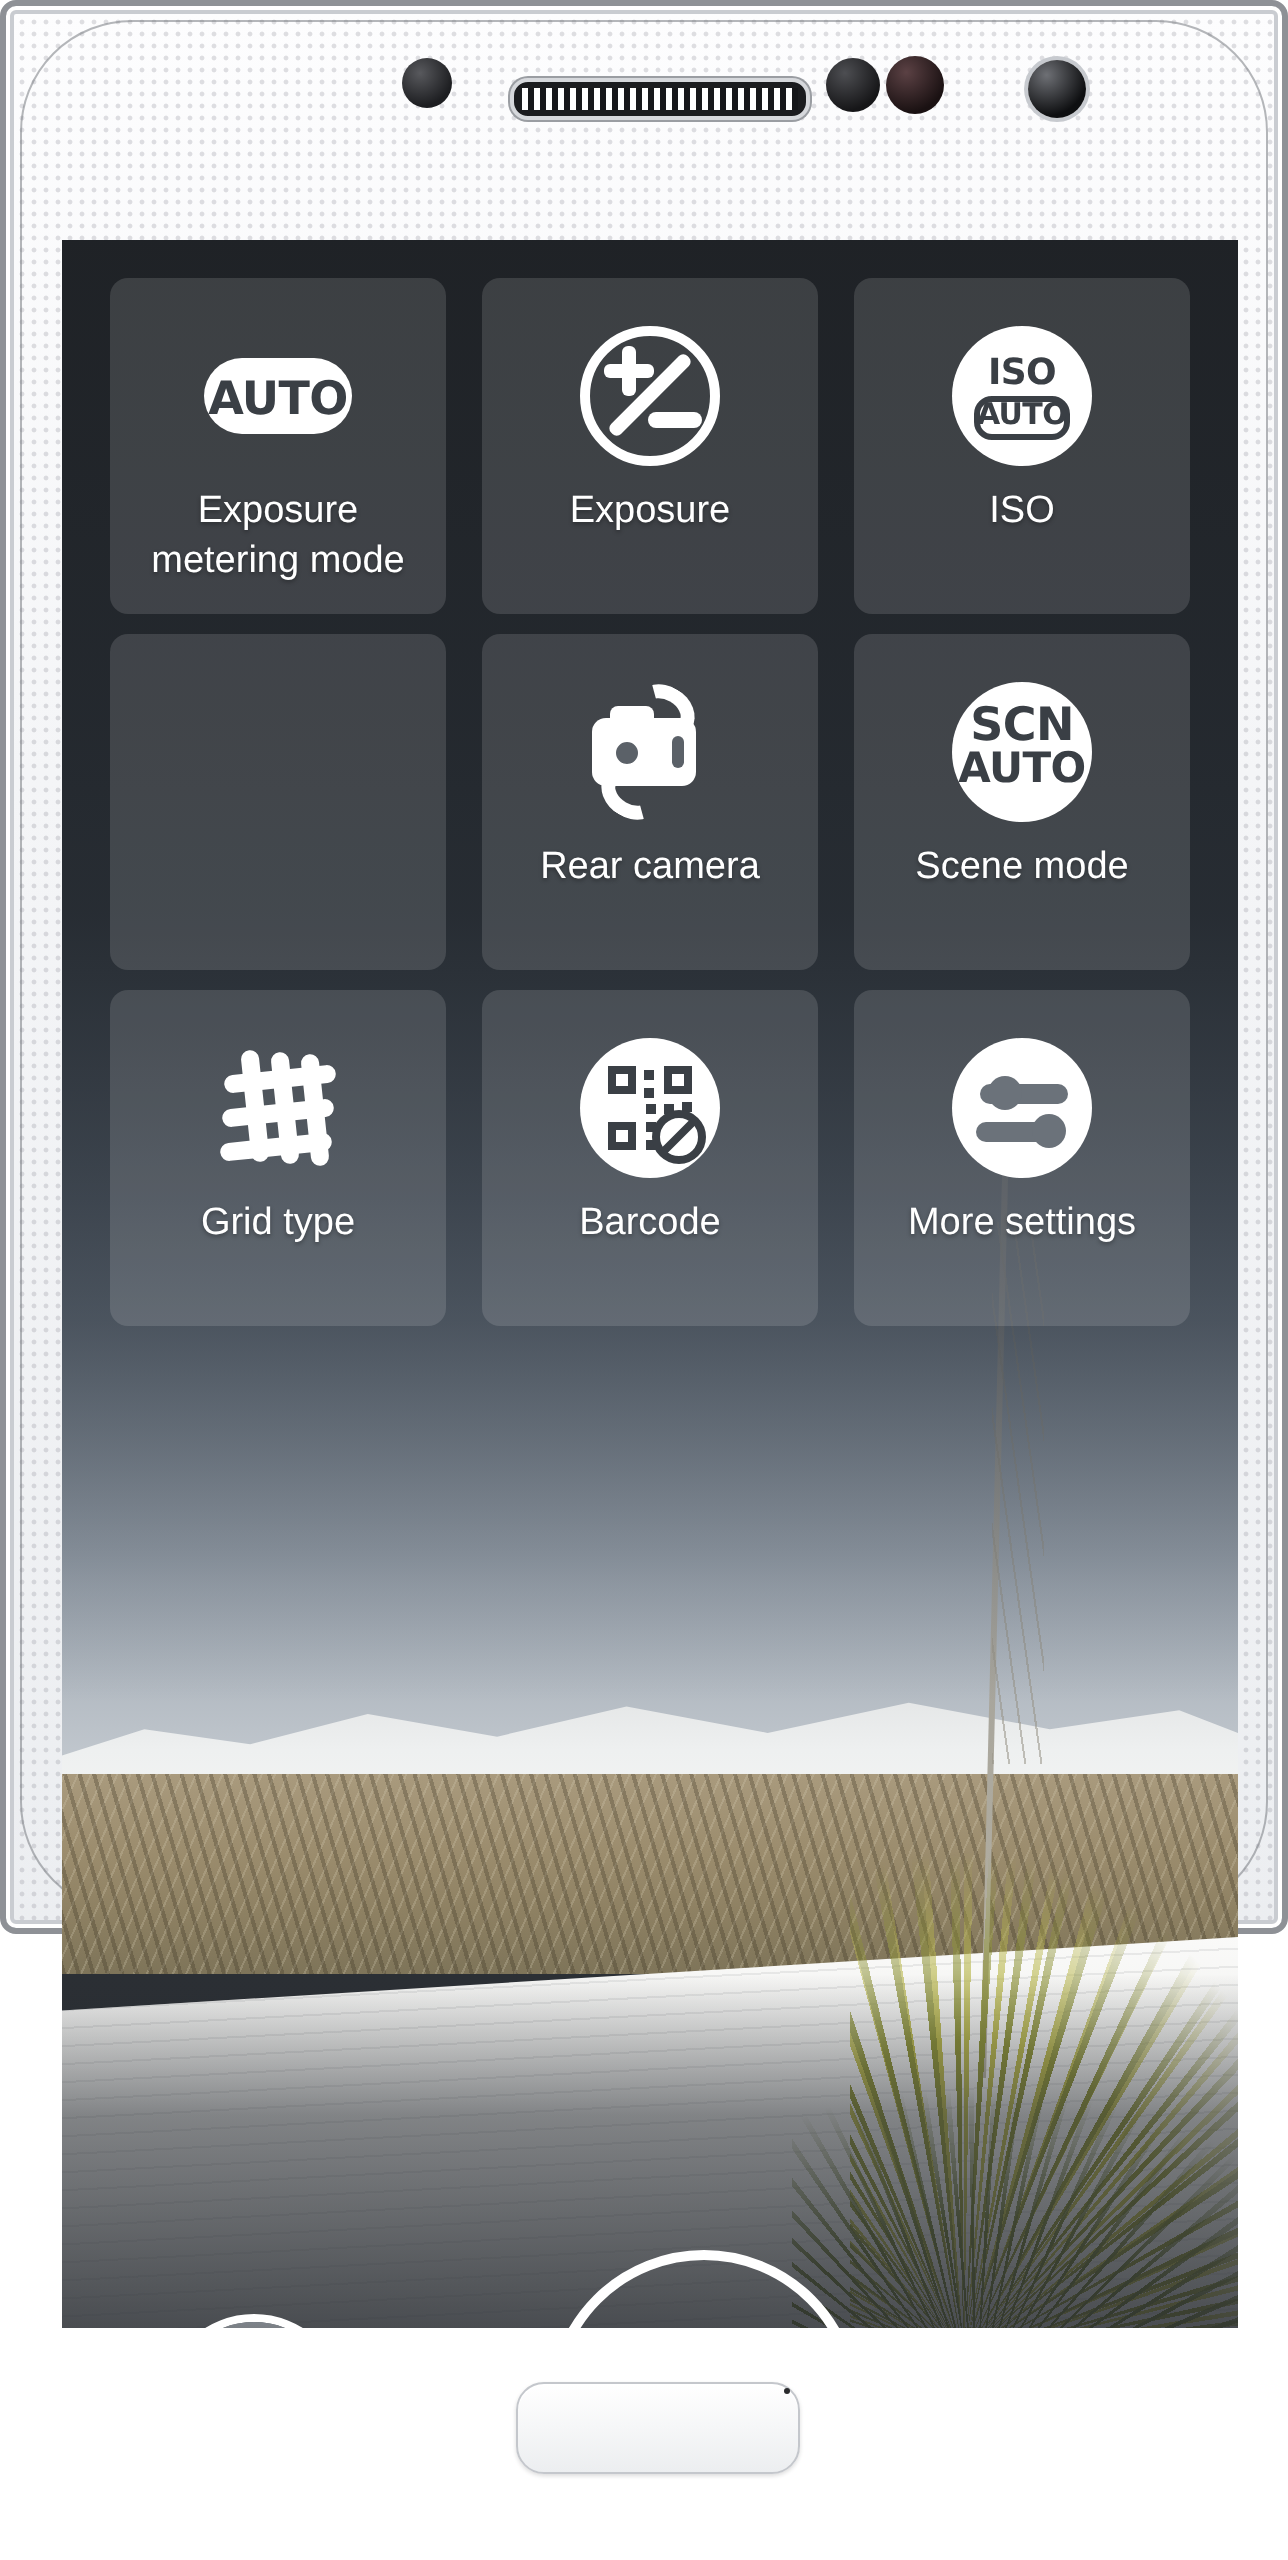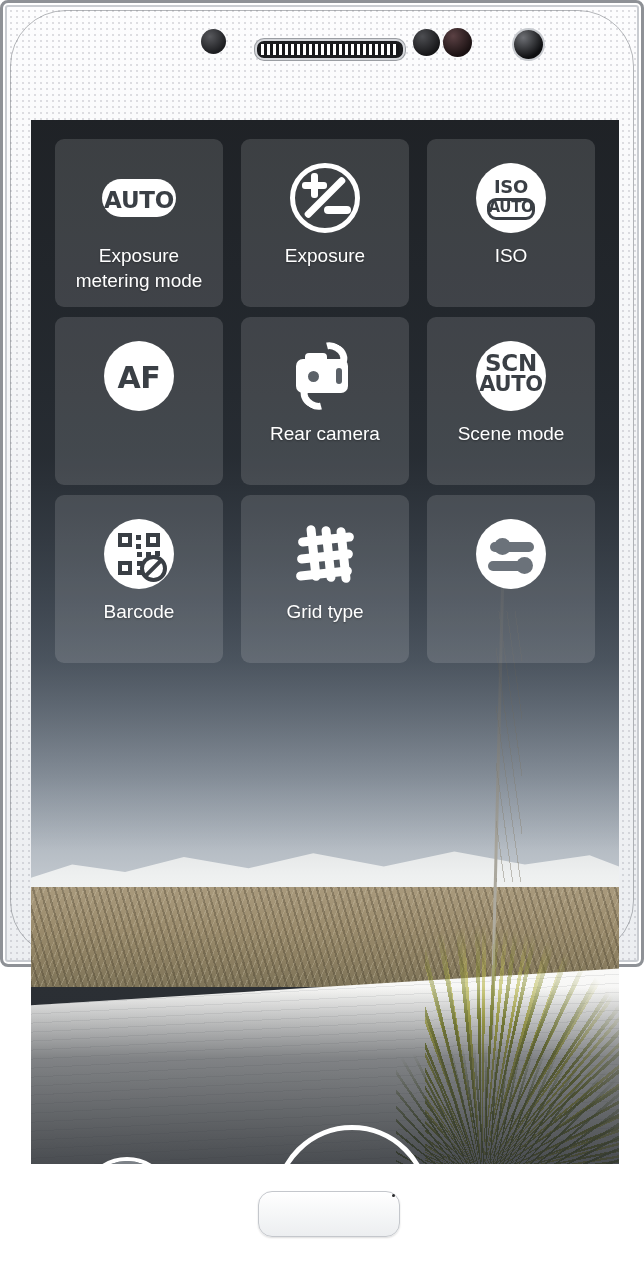--- a/index.html
+++ b/index.html
@@ -224,24 +224,20 @@
         <div class="ic">
           <div class="circ"></div>
           <div class="badge-txt t-iso">ISO</div>
           <div class="iso-box"></div>
           <div class="badge-txt t-isoauto">AUTO</div>
         </div>
         <div class="tile-label">ISO</div>
       </div>
 
       <div class="tile">
-        <div class="ic">
-          <div class="circ"></div>
-          <div class="badge-txt t-af">AF</div>
-        </div>
       </div>
 
 
       <div class="tile">
         <div class="ic">
           <div class="rot-a"></div>
           <div class="rot-b"></div>
           <div class="cam-hump"></div>
           <div class="cam-body"></div>
           <div class="cam-lens"></div>
@@ -250,20 +246,32 @@
         <div class="tile-label">Rear camera</div>
       </div>
 
       <div class="tile">
         <div class="ic">
           <div class="circ"></div>
           <div class="badge-txt t-scn">SCN</div>
           <div class="badge-txt t-scnauto">AUTO</div>
         </div>
         <div class="tile-label">Scene mode</div>
+      </div>
+
+      <div class="tile">
+        <div class="ic">
+          <div class="gl" style="left:8px;top:16px;width:56px;height:9px;transform:rotate(-6deg)"></div>
+          <div class="gl" style="left:7px;top:33px;width:56px;height:9px;transform:rotate(-6deg)"></div>
+          <div class="gl" style="left:6px;top:50px;width:56px;height:9px;transform:rotate(-6deg)"></div>
+          <div class="gl" style="left:19px;top:6px;width:9px;height:56px;transform:rotate(-6deg)"></div>
+          <div class="gl" style="left:34px;top:7px;width:9px;height:56px;transform:rotate(-6deg)"></div>
+          <div class="gl" style="left:49px;top:8px;width:9px;height:56px;transform:rotate(-6deg)"></div>
+        </div>
+        <div class="tile-label">Grid type</div>
       </div>
 
       <div class="tile">
         <div class="ic">
           <div class="circ"></div>
           <div class="qr">
             <span style="left:0;top:0;width:14px;height:14px;"></span>
             <span style="left:4px;top:4px;width:6px;height:6px;background:#fff;"></span>
             <span style="left:28px;top:0;width:14px;height:14px;"></span>
             <span style="left:32px;top:4px;width:6px;height:6px;background:#fff;"></span>
@@ -279,38 +287,27 @@
             <span style="left:28px;top:37px;width:5px;height:5px;"></span>
           </div>
           <div class="no-circ"></div>
           <div class="no-bar"></div>
         </div>
         <div class="tile-label">Barcode</div>
       </div>
 
       <div class="tile">
         <div class="ic">
-          <div class="gl" style="left:8px;top:16px;width:56px;height:9px;transform:rotate(-6deg)"></div>
-          <div class="gl" style="left:7px;top:33px;width:56px;height:9px;transform:rotate(-6deg)"></div>
-          <div class="gl" style="left:6px;top:50px;width:56px;height:9px;transform:rotate(-6deg)"></div>
-          <div class="gl" style="left:19px;top:6px;width:9px;height:56px;transform:rotate(-6deg)"></div>
-          <div class="gl" style="left:34px;top:7px;width:9px;height:56px;transform:rotate(-6deg)"></div>
-          <div class="gl" style="left:49px;top:8px;width:9px;height:56px;transform:rotate(-6deg)"></div>
-        </div>
-        <div class="tile-label">Grid type</div>
-      </div>
-
-      <div class="tile">
-        <div class="ic">
           <div class="circ"></div>
           <div class="sl" style="left:14px;top:23px;width:44px;"></div>
           <div class="knob" style="left:18px;top:19px;"></div>
           <div class="sl" style="left:12px;top:42px;width:44px;"></div>
           <div class="knob" style="left:40px;top:38px;"></div>
         </div>
+        <div class="tile-label">More settings</div>
       </div>
 
     </div>
 
     <div class="thumb">
       <div class="dog"></div>
     </div>
 
     <div class="shutter">
       

